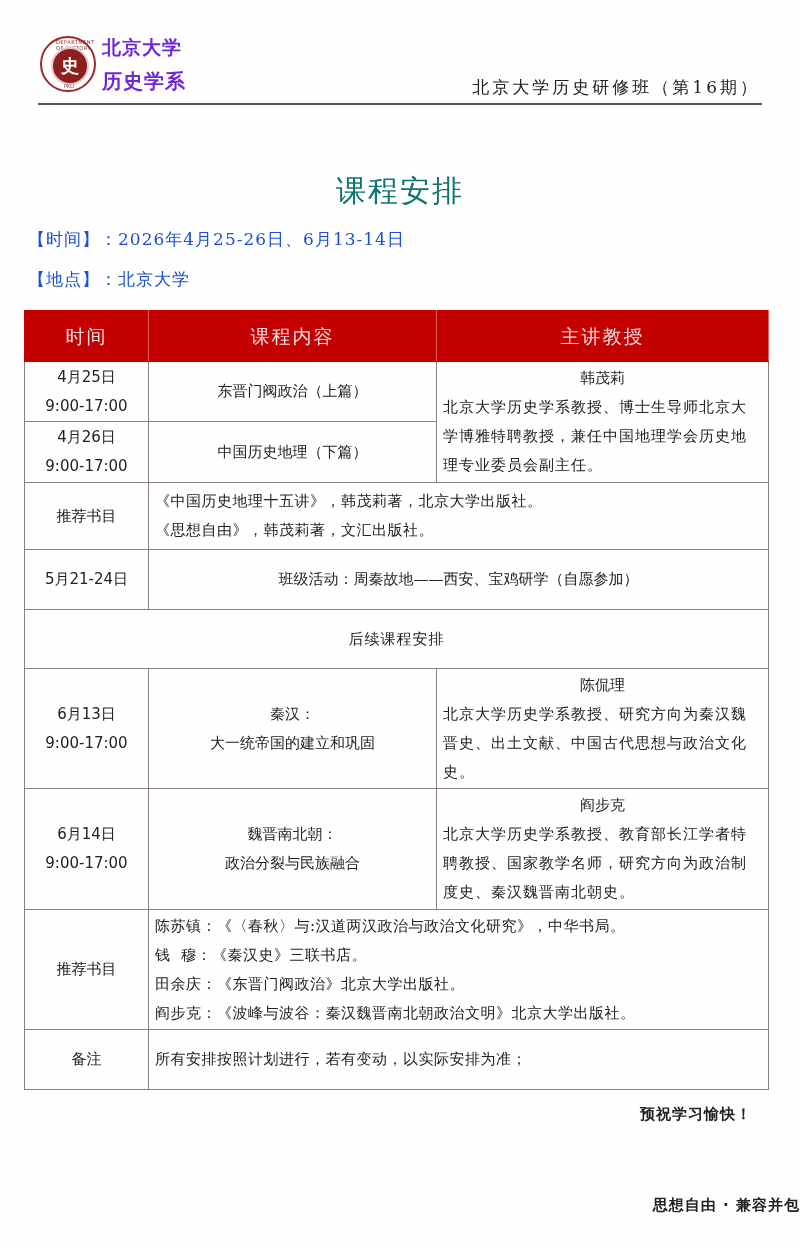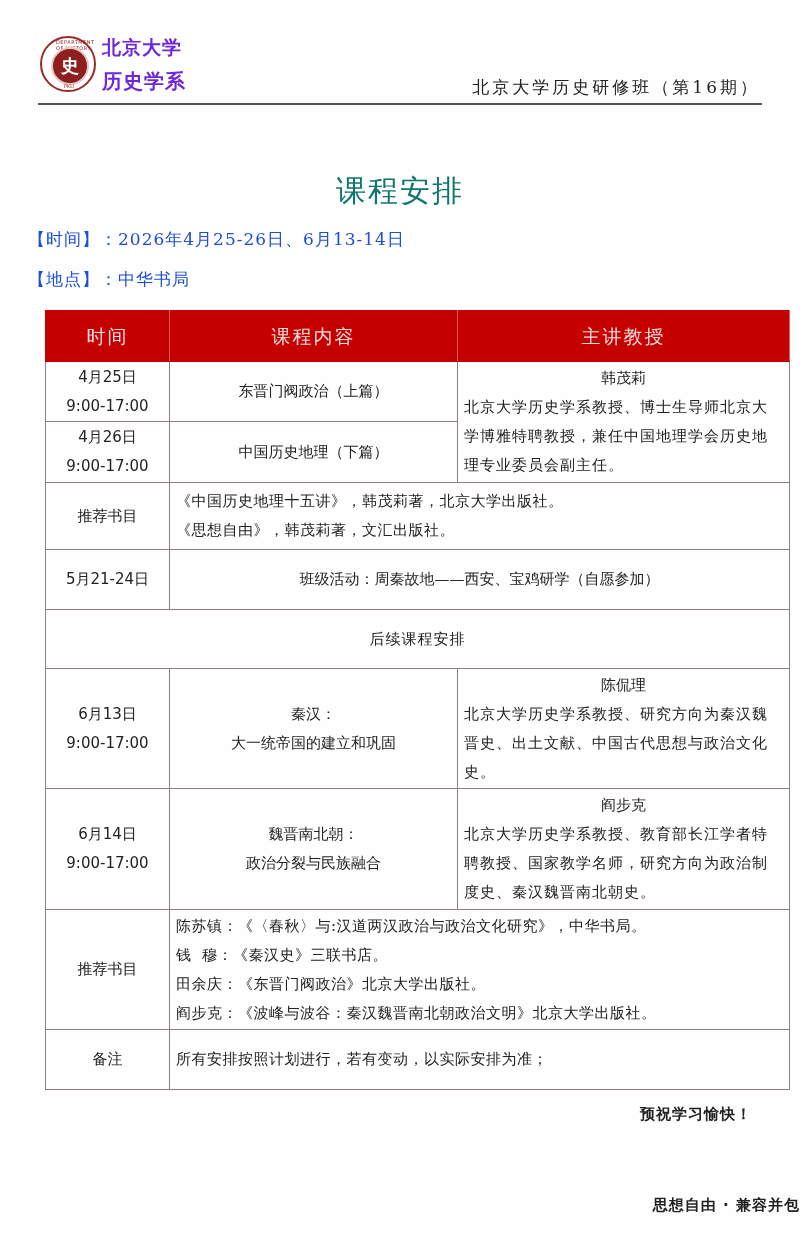--- a/index.html
+++ b/index.html
@@ -11,21 +11,21 @@
   .seal-ring-bottom { position:absolute; font-size:5px; color:#8e1f1f; left:22px; bottom:1px; font-family:"DejaVu Sans", sans-serif; }
   .logo-text { margin-left:6px; color:#6d28d9; line-height:22px; }
   .logo-text .l1 { font-size:19px; font-weight:bold; letter-spacing:1px; }
   .logo-text .l2 { font-size:20px; font-weight:bold; letter-spacing:1px;margin-top:12px; }
   .program-title { position:absolute; right:40px; top:76px; font-size:17px; letter-spacing:3px; color:#222; }
   .header-rule { position:absolute; left:38px; top:103px; width:724px; height:2px; background:#555; }
   .page-title { position:absolute; left:0; width:800px; top:148px; text-align:center; font-family:"DejaVu Sans", sans-serif; font-size:30px; color:#0f766e; letter-spacing:2px;margin-top:23px; }
   .info { position:absolute; left:28px; font-size:17px; letter-spacing:1px; color:#1d4ed8; }
   .info.time { top:228px; }
   .info.place { top:268px; }
-  table.sched { position:absolute; left:45px; top:310px; width:744px; border-collapse:collapse; table-layout:fixed; }
+  table.sched { position:absolute; left:24px; top:310px; width:744px; border-collapse:collapse; table-layout:fixed; }
   table.sched td, table.sched th { border:1.5px solid #8c7f7f; text-align:center; vertical-align:middle; font-size:15px; padding:0 6px; line-height:29px; font-weight:normal; }
   table.sched th { background:#c40000; color:#f6dede; font-size:19px; height:50px; border-color:#c40000; letter-spacing:2px; border-right:1px solid #e06060; }
   .prof { text-align:center; }
   .prof-desc { text-align:left; letter-spacing:1px; }
   .books { text-align:left !important; letter-spacing:0.5px; }
   .time-cell { font-family:"DejaVu Sans", sans-serif; font-size:15px; }
   .subhead { height:58px; letter-spacing:1px; }
   .closing { position:absolute; right:48px; top:1105px; font-size:15px; font-weight:bold; letter-spacing:1px; font-family:Liberation Sans, sans-serif; }
   .motto { position:absolute; left:0; width:800px; text-align:right; top:1196px; font-size:15px; font-weight:bold; letter-spacing:1px; font-family:"DejaVu Sans", sans-serif; }
 </style>
@@ -42,21 +42,21 @@
     <div class="l1">北京大学</div>
     <div class="l2">历史学系</div>
   </div>
 </div>
 <div class="program-title">北京大学历史研修班（第16期）</div>
 <div class="header-rule"></div>
 
 <div class="page-title">课程安排</div>
 
 <div class="info time">【时间】：2026年4月25-26日、6月13-14日</div>
-<div class="info place">【地点】：中华书局</div>
+<div class="info place">【地点】：北京大学</div>
 
 <table class="sched">
   <colgroup>
       <col style="width:124px">
       <col style="width:288px">
       <col style="width:332px">
     </colgroup>
   <tbody>
       <tr>
     <th>时间</th>

